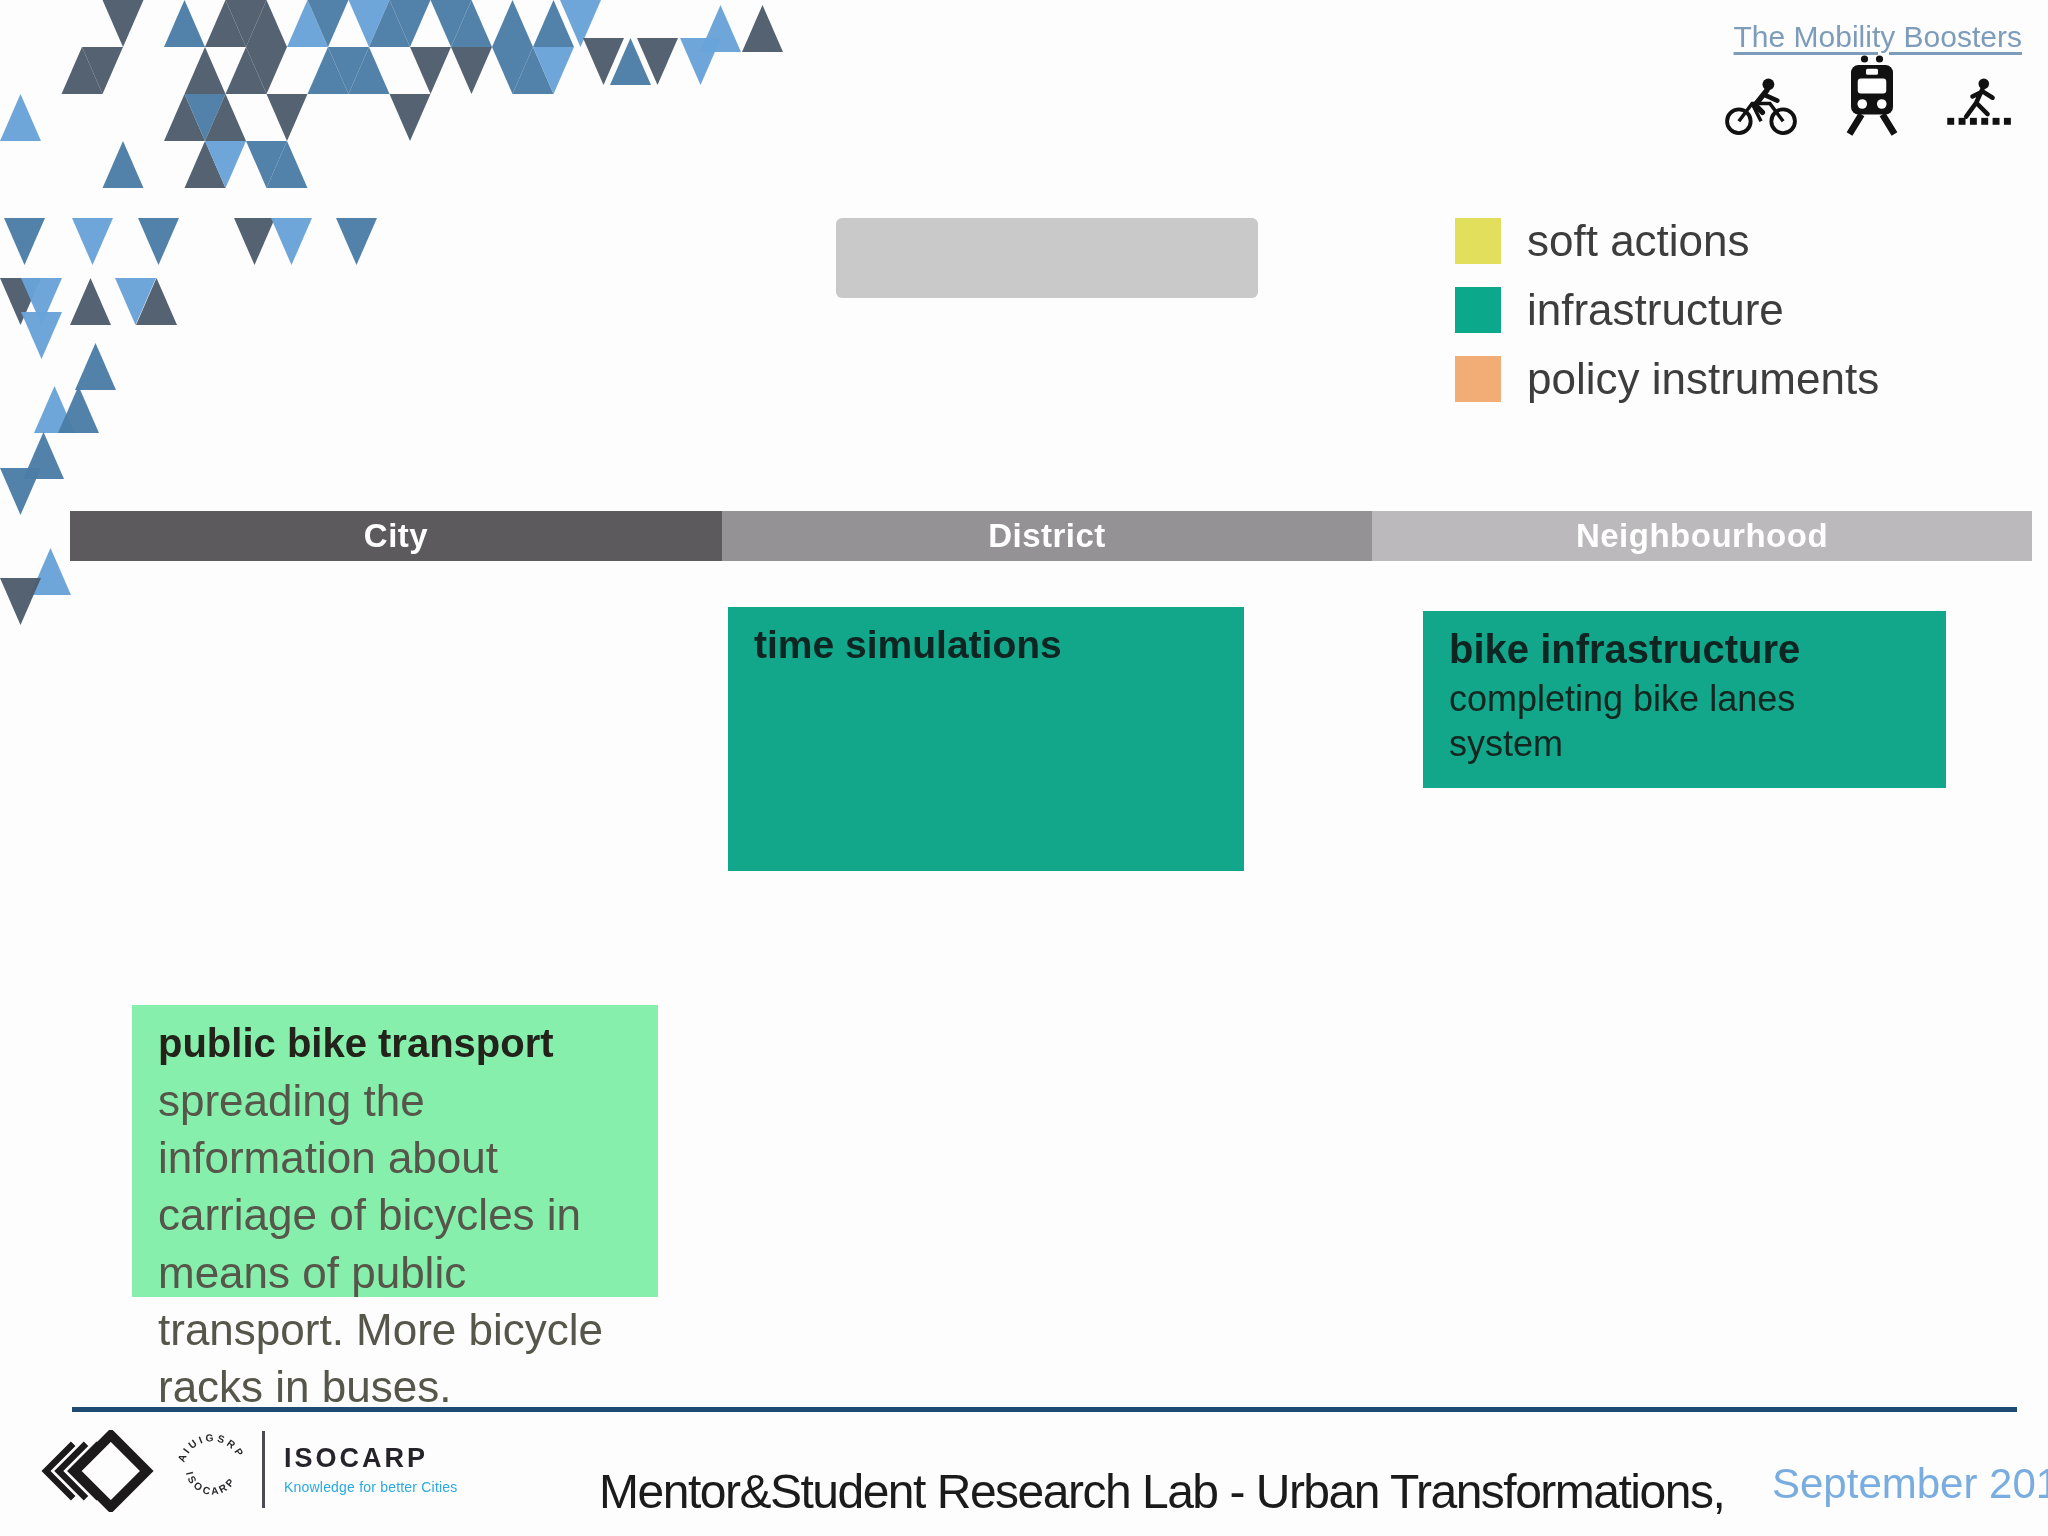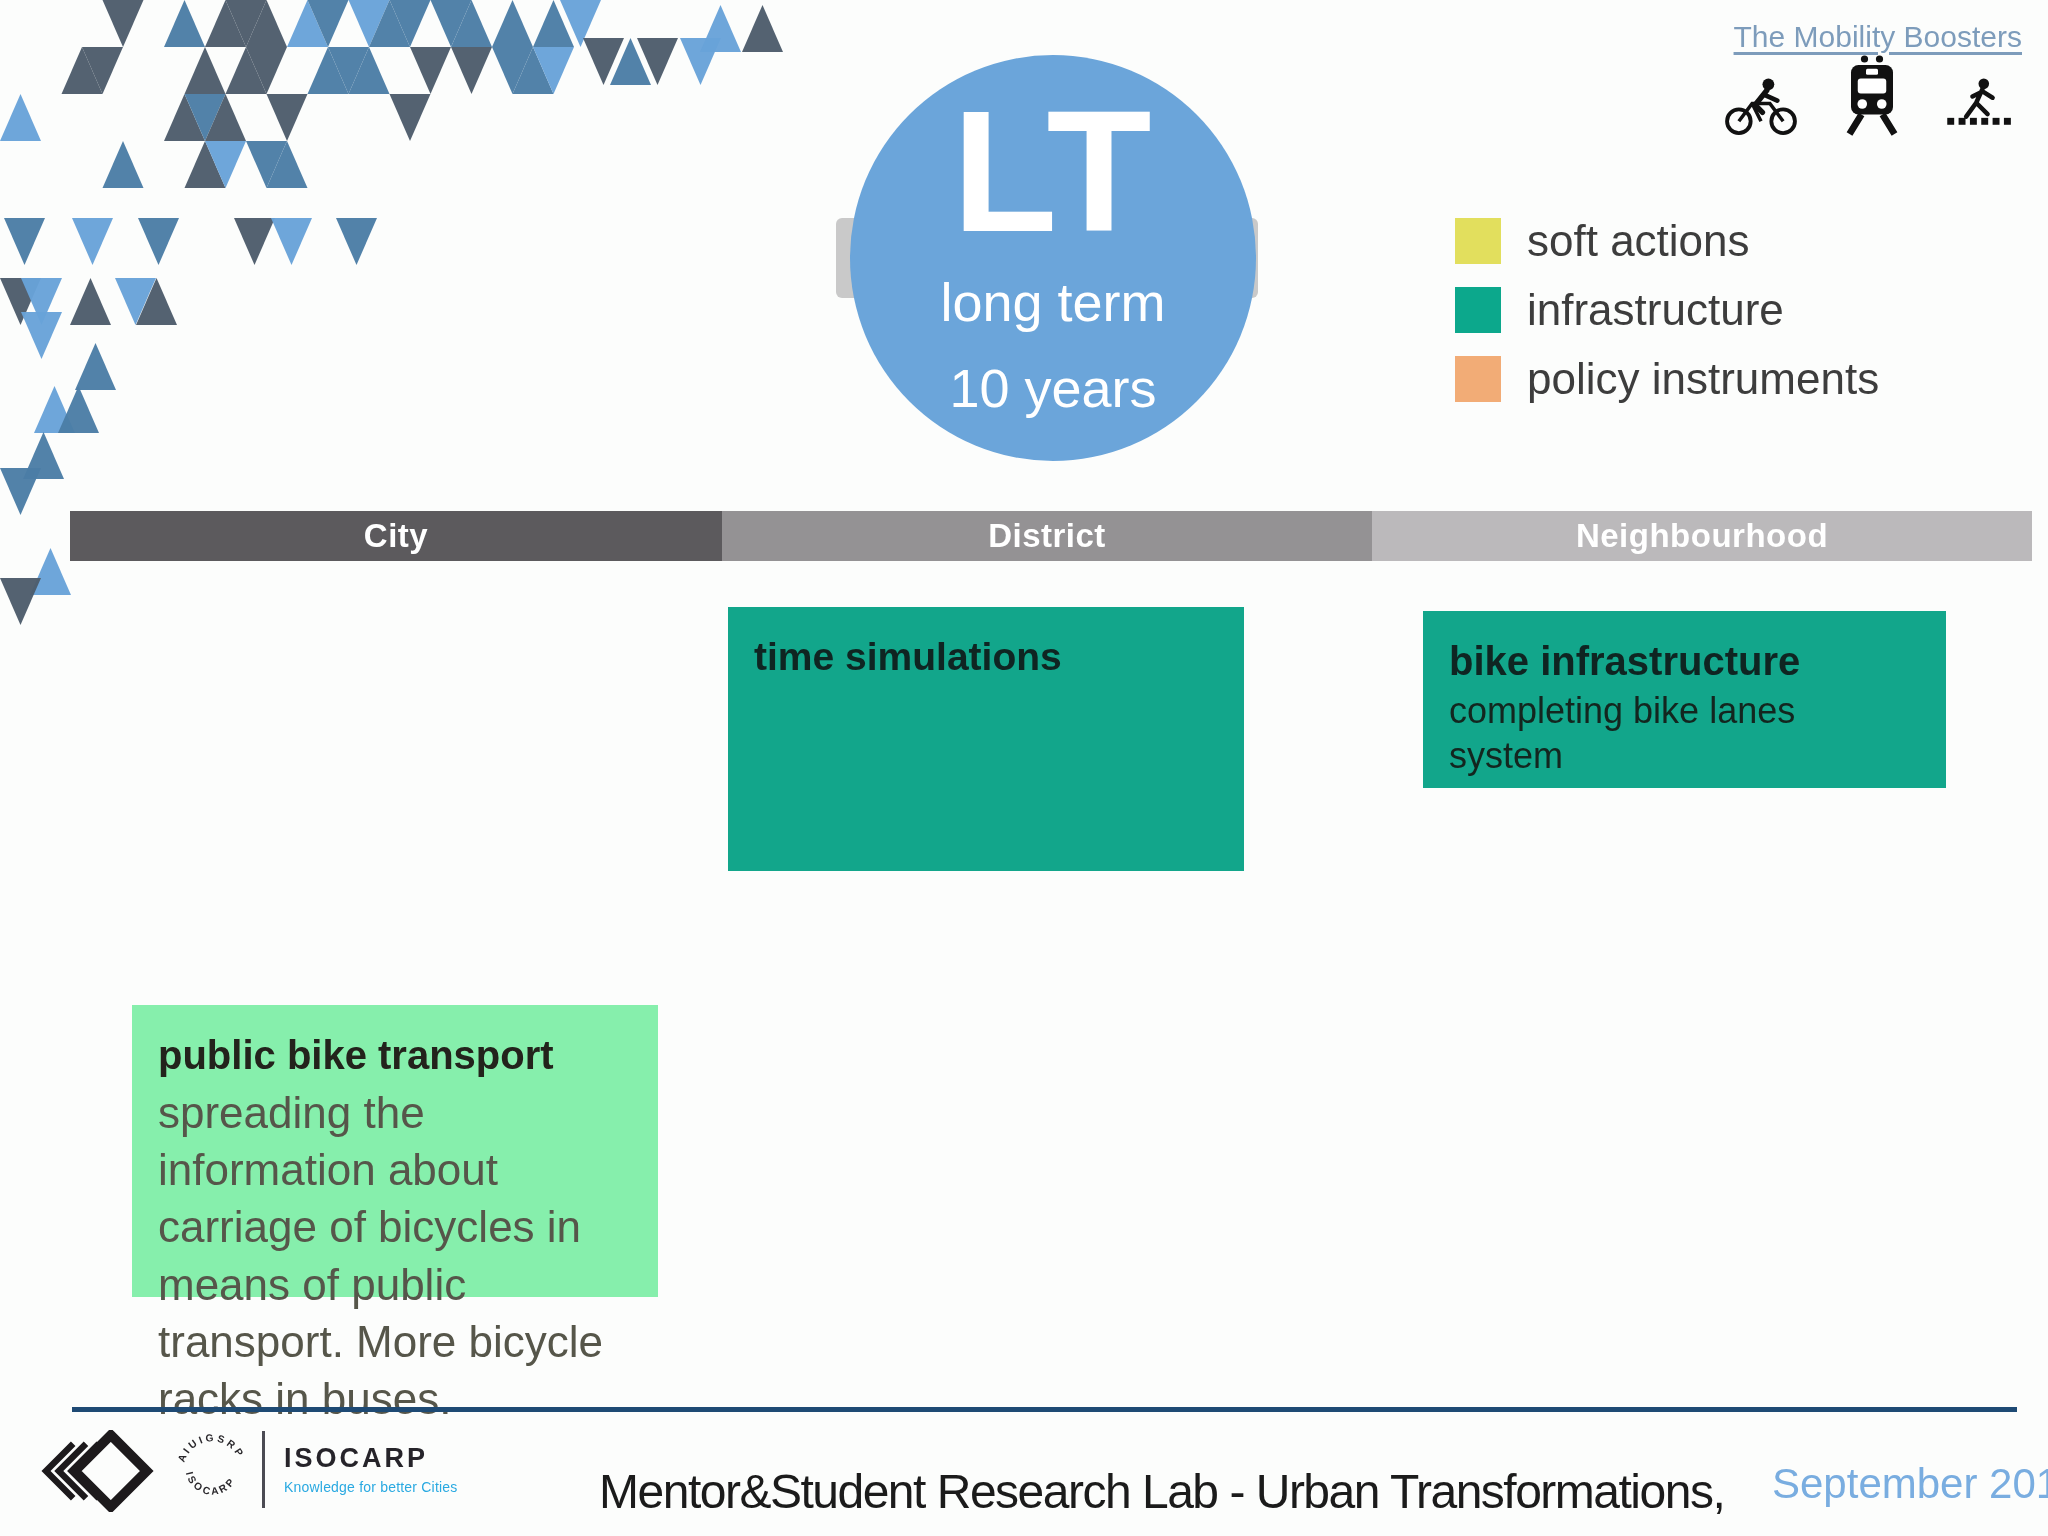--- a/index.html
+++ b/index.html
@@ -30,21 +30,21 @@
 
   
   .columns{position:absolute;left:70px;top:511px;width:1962px;height:50px;display:flex;}
   .column-seg{height:100%;display:flex;align-items:center;justify-content:center;
               color:#fff;font-size:33px;font-weight:700;letter-spacing:.5px;}
   .col-city{width:652px;}
   .col-district{width:650px;}
   .col-neigh{width:660px;}
 
   
-  .card{position:absolute;box-sizing:border-box;padding:28px 26px;}
+  .card{position:absolute;box-sizing:border-box;padding:16px 26px;}
   .card-title{font-weight:700;}
   .card-body{line-height:1.3;}
   .card-district{left:728px;top:607px;width:516px;height:264px;}
   .card-district .card-title{font-size:39px;color:#0f2522;margin-bottom:4px;}
   .card-district .card-body{font-size:34px;font-weight:300;color:#265a50;}
   .card-neigh{left:1423px;top:611px;width:523px;height:177px;}
   .card-neigh .card-title{font-size:40px;color:#0f2522;margin-bottom:4px;}
   .card-neigh .card-body{font-size:36px;font-weight:500;color:#13261f;max-width:430px;line-height:1.25;}
   .card-city{left:132px;top:1005px;width:526px;height:292px;}
   .card-city .card-title{font-size:40px;color:#23231c;margin-bottom:6px;}
@@ -169,25 +169,20 @@
           <rect x="37" y="33" width="5.5" height="5.5"></rect>
             <rect x="46" y="33" width="5.5" height="5.5"></rect>
         </g>
         <circle cx="30" cy="6" r="4.2" fill="#111"></circle>
         <path d="M29,10 L24,21 M29,12 L37,17 M29,12 L21,16 M24,21 L33,30 M24,21 L16,32" fill="none" stroke="#111" stroke-width="3.6" stroke-linecap="round" stroke-linejoin="round"></path>
       </svg>
     </span>
   </div>
 
   <div class="badge-band" style="background-color: rgb(201, 201, 201);"></div>
-  <div class="badge" style="background-color: rgb(107, 165, 218);">
-    <div class="badge-abbr">LT</div>
-    <div class="badge-sub">long term</div>
-    <div class="badge-dur">10 years</div>
-  </div>
 
   <div class="legend">
     <div class="legend-row">
       <span class="legend-swatch" style="background-color: rgb(226, 223, 93);"></span>
       <span class="legend-label">soft actions</span>
     </div>
     <div class="legend-row">
       <span class="legend-swatch" style="background-color: rgb(12, 168, 140);"></span>
       <span class="legend-label">infrastructure</span>
     </div>

